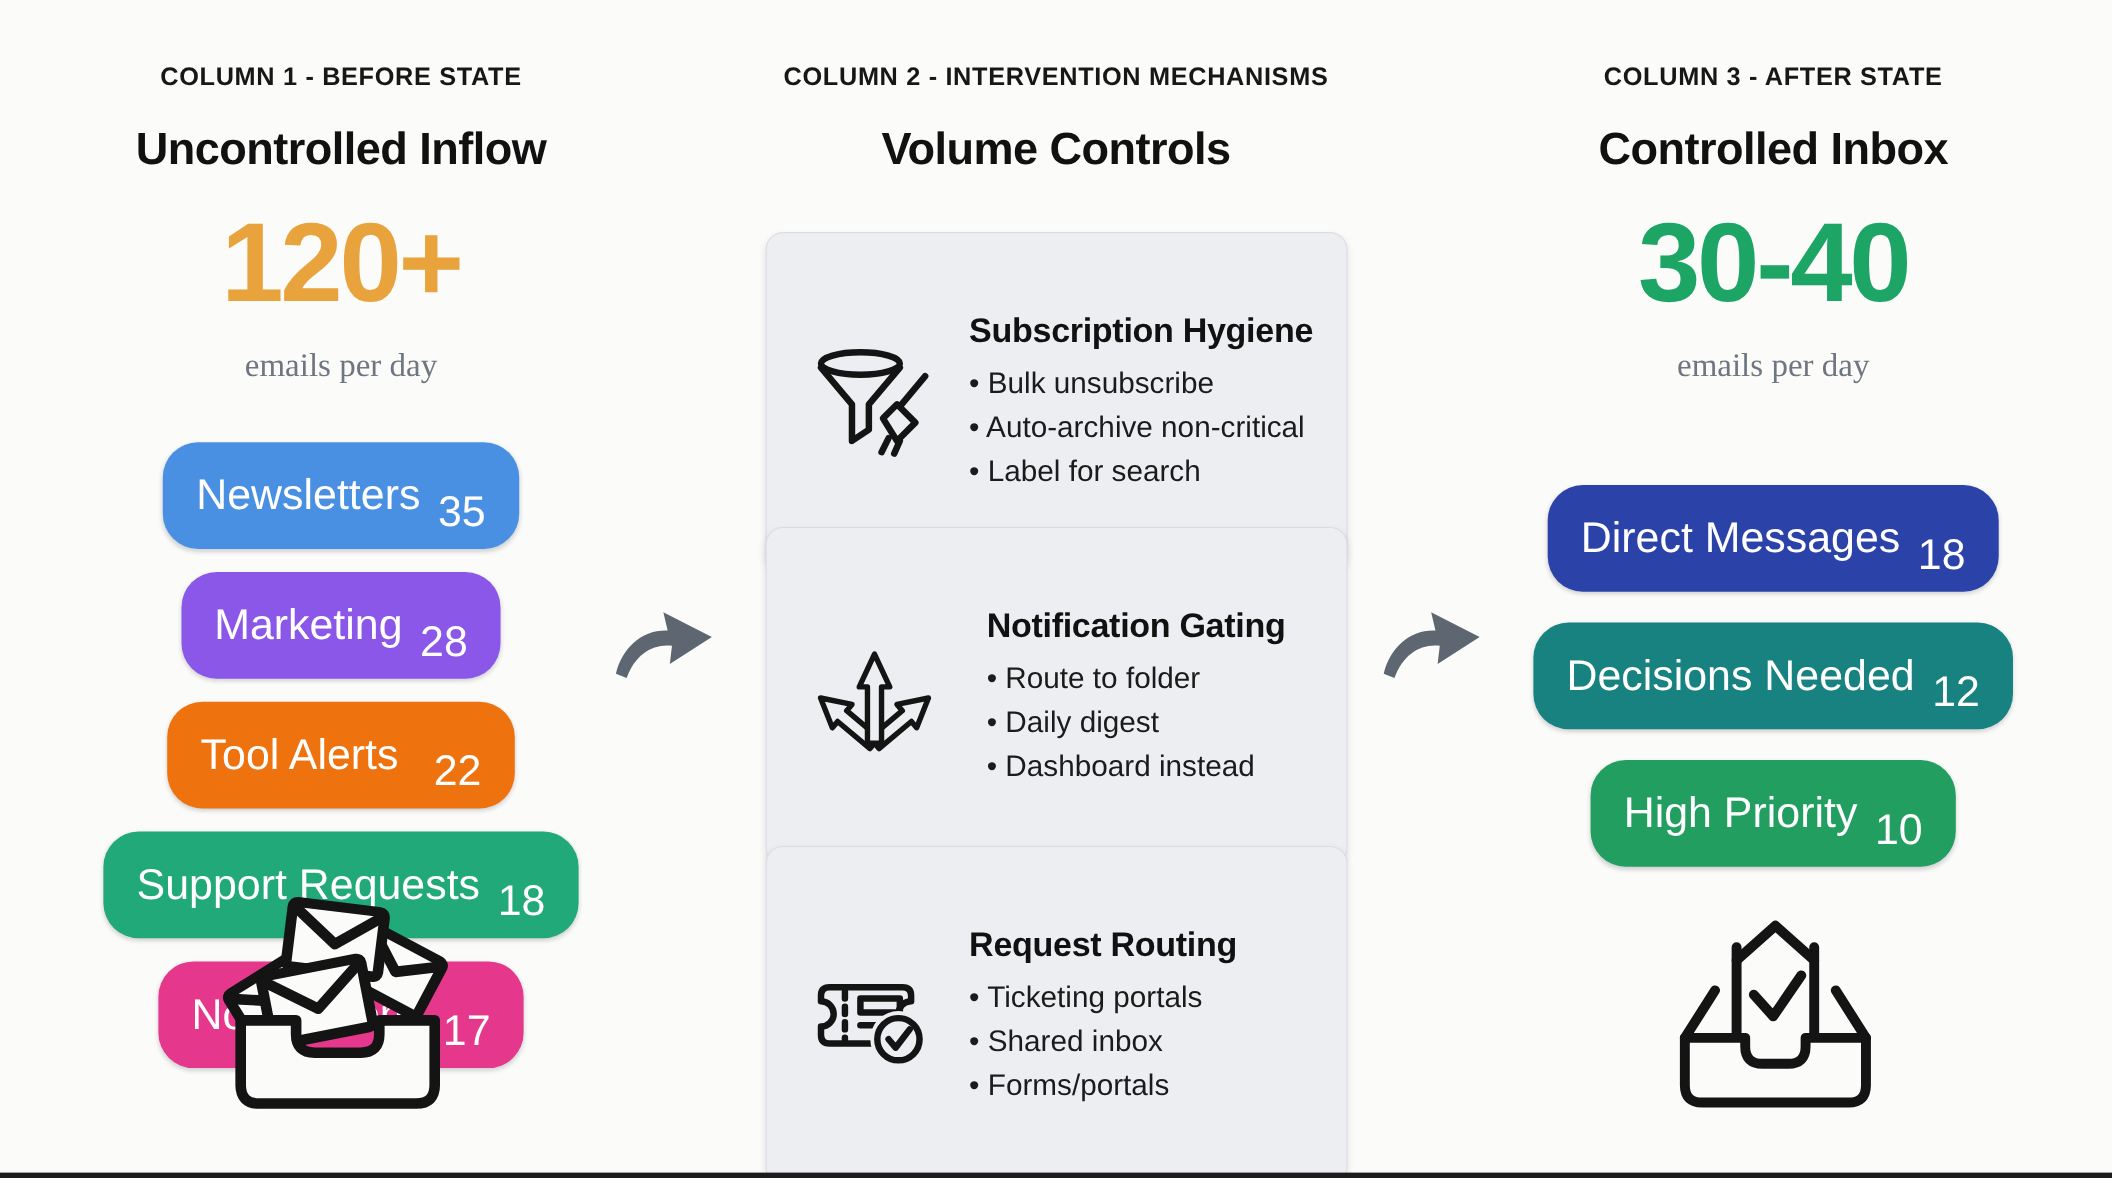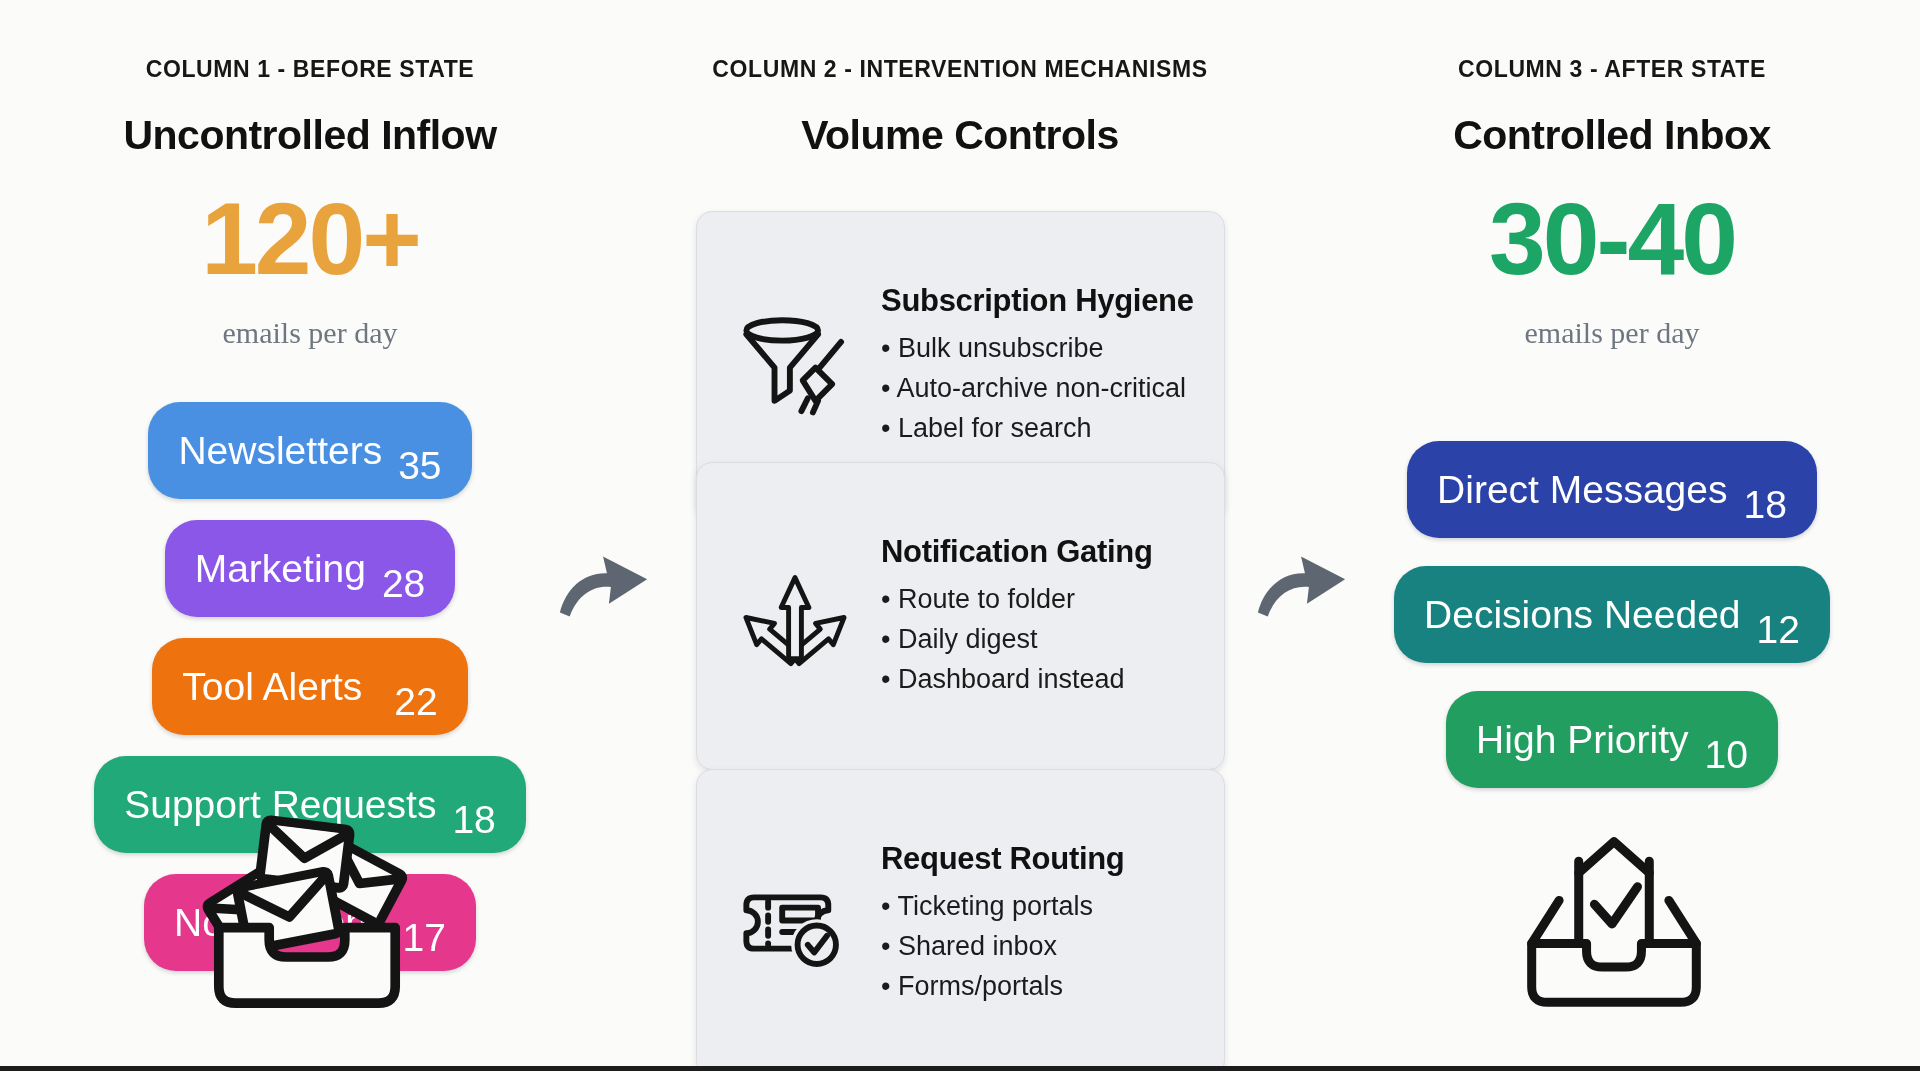--- a/index.html
+++ b/index.html
@@ -44,21 +44,21 @@
     white-space:nowrap;
     text-align:center;
   }
   .pill .count { margin-left:16px; font-weight:400;margin-top:31px; }
   .card {
     position:absolute; left:696px; width:529px; height:308px;
     background:#edeef2; border:1px solid #dbdde3; border-radius:16px;
     box-shadow:0 3px 7px rgba(15,23,42,.10);
     display:flex; align-items:center;
   }
-  .card-1 { top:211px; } .card-2 { top:462px; } .card-3 { top:769px; }
+  .card-1 { top:211px; } .card-2 { top:479px;gap:16px; } .card-3 { top:769px; }
   .card-icon { width:128px; height:128px; margin-left:34px; flex:none; }
   .card-body { margin-left:22px; text-align:left; }
   .card-title { font-size:31px; font-weight:800; color:#111; margin-bottom:9px; letter-spacing:-.3px; }
   .card-bullets { list-style:none; }
   .card-bullets li { font-size:27px; line-height:40px; color:#1b1b1b; }
   .card-bullets li::before { content:"•  "; }
 
   .flow-arrow { position:absolute; width:98px; height:86px; color:#5e6771; }
   .flow-arrow-1 { left:556px;  top:544px; }
   .flow-arrow-2 { left:1254px; top:544px; }

